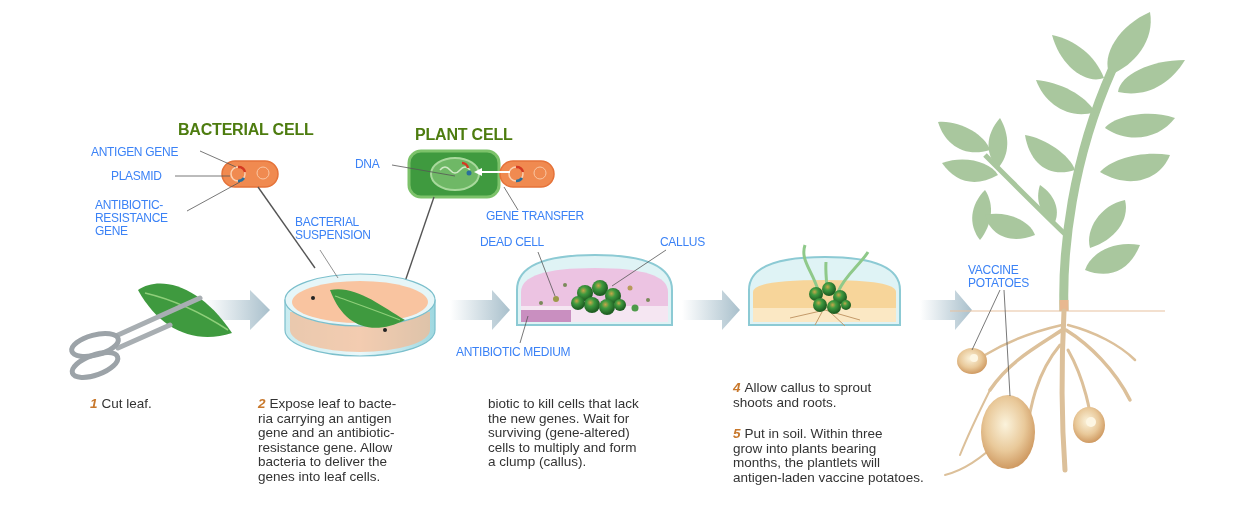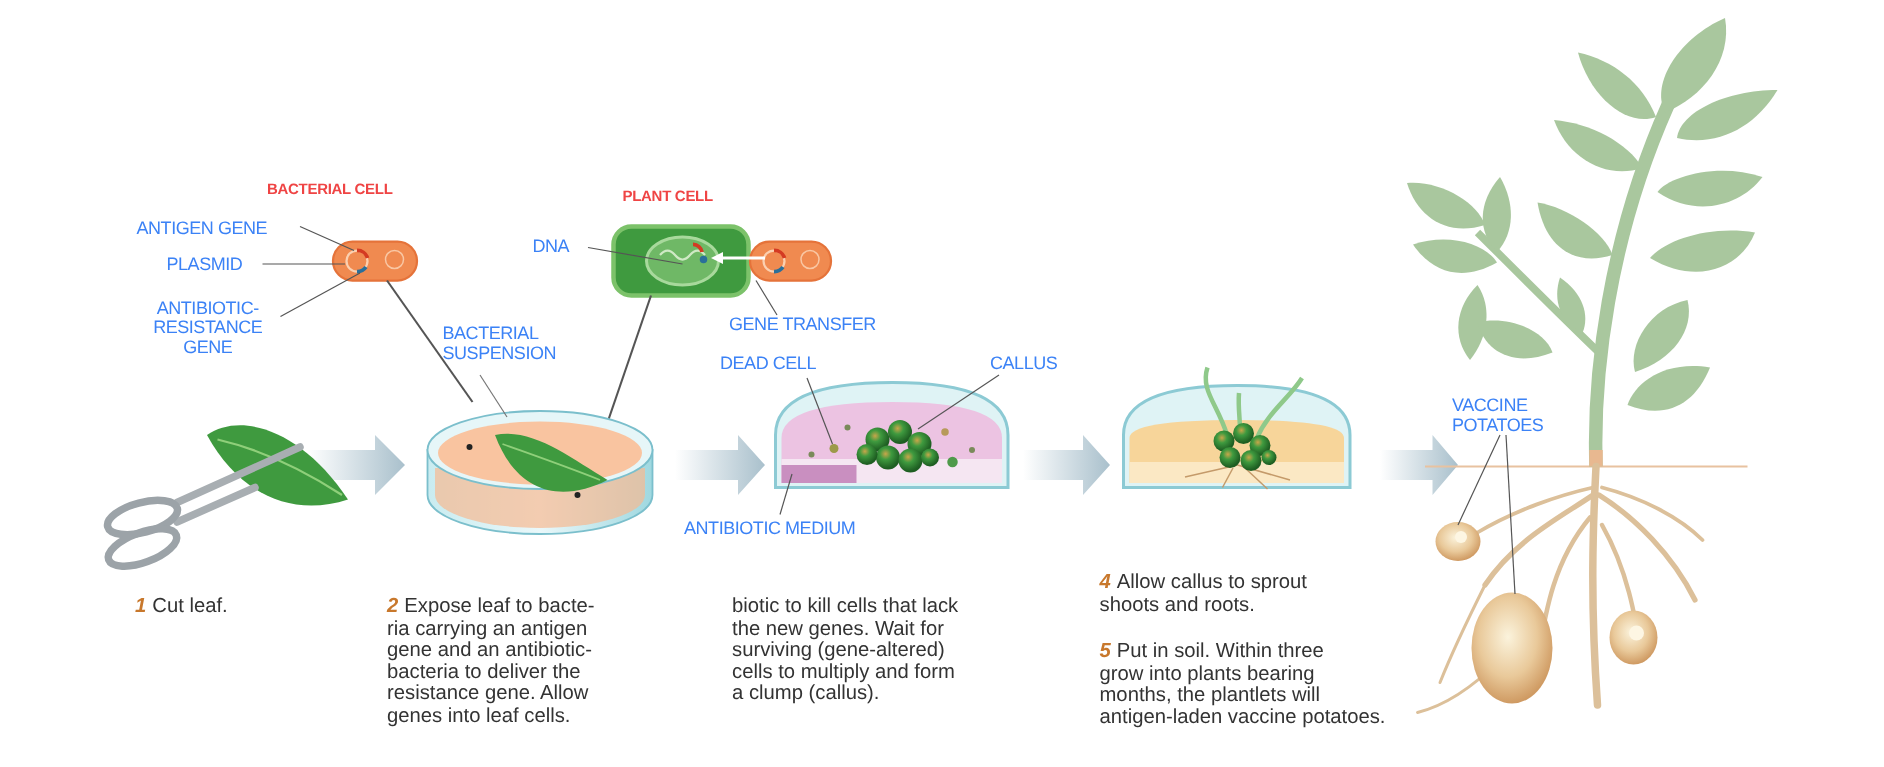--- a/index.html
+++ b/index.html
@@ -1,23 +1,23 @@
 <!DOCTYPE html>
 <html><head>
 <meta charset="utf-8">
 <style>
   html, body { margin: 0; padding: 0; background: #ffffff; }
   body { width: 1256px; height: 511px; position: relative; overflow: hidden;
          font-family: "Liberation Sans", "DejaVu Sans", sans-serif; color: #3a3a3a; }
   svg#art { position: absolute; left: 0; top: 0; }
   .lbl { position: absolute; font-size: 12px; letter-spacing: -0.3px; color: #3b82f6; line-height: 13px; text-transform: uppercase; white-space: nowrap; }
-  .hdr { position: absolute; font-size: 10px; font-weight: bold; color: #ef4444; letter-spacing: -0.2px; white-space: nowrap; }
+  .hdr { position: absolute; font-size: 16px; font-weight: bold; color: #4d7c0f; letter-spacing: -0.2px; white-space: nowrap; }
   .step { position: absolute; font-size: 13.5px; line-height: 14.5px; color: #333; }
   .step .num { color: #c8782c; font-weight: bold; font-style: italic; margin-right: 4px; }
-  .r { text-align: center; }
+  .r { text-align: left; }
 </style>
 </head>
 <body>
 
 <svg id="art" width="1256" height="511" viewBox="0 0 1256 511">
   <defs>
     <linearGradient id="arrowGrad" x1="0" x2="1" y1="0" y2="0">
       <stop offset="0" stop-color="#ffffff"></stop>
       <stop offset="1" stop-color="#a9c0cc"></stop>
     </linearGradient>
@@ -229,22 +229,22 @@
 </div>
 
 <div class="step" style="left:90px;top:397px;width:150px;">
   <span class="num">1</span><span>Cut leaf.</span>
 </div>
 
 <div class="step" style="left:258px;top:397px;width:210px;">
   <div><span class="num">2</span><span>Expose leaf to bacte-</span></div>
   <div>ria carrying an antigen</div>
   <div>gene and an antibiotic-</div>
+  <div>resistance gene. Allow</div>
   <div>bacteria to deliver the</div>
-  <div>resistance gene. Allow</div>
   <div>genes into leaf cells.</div>
 </div>
 
 <div class="step" style="left:488px;top:397px;width:220px;">
   <div>biotic to kill cells that lack</div>
   <div>the new genes. Wait for</div>
   <div>surviving (gene-altered)</div>
   <div>cells to multiply and form</div>
   <div>a clump (callus).</div>
 </div>

